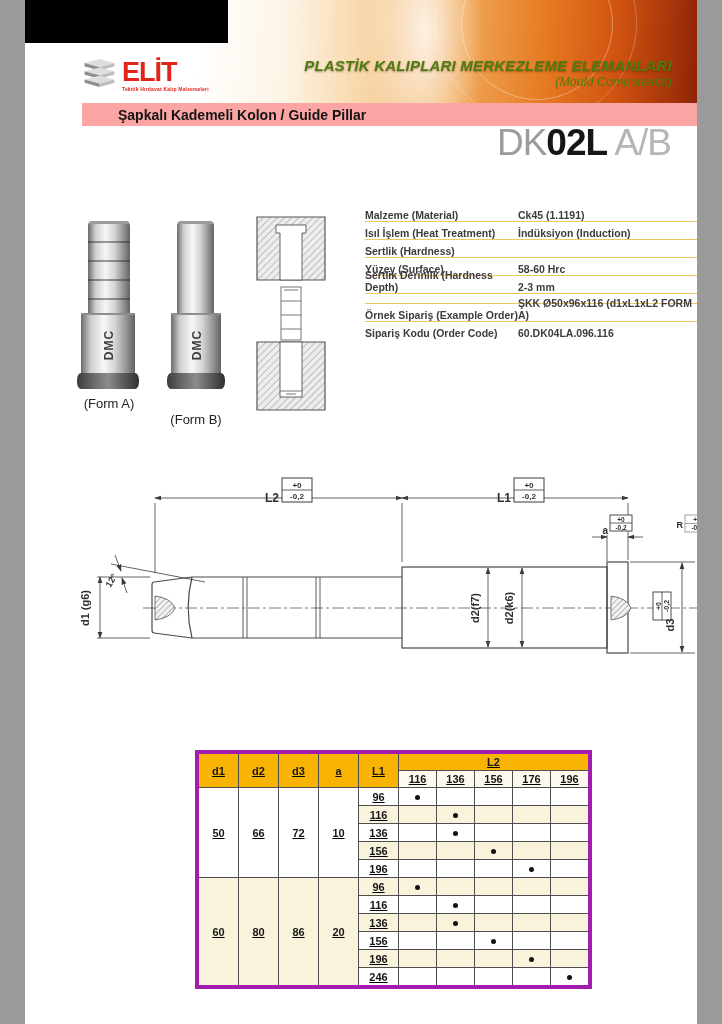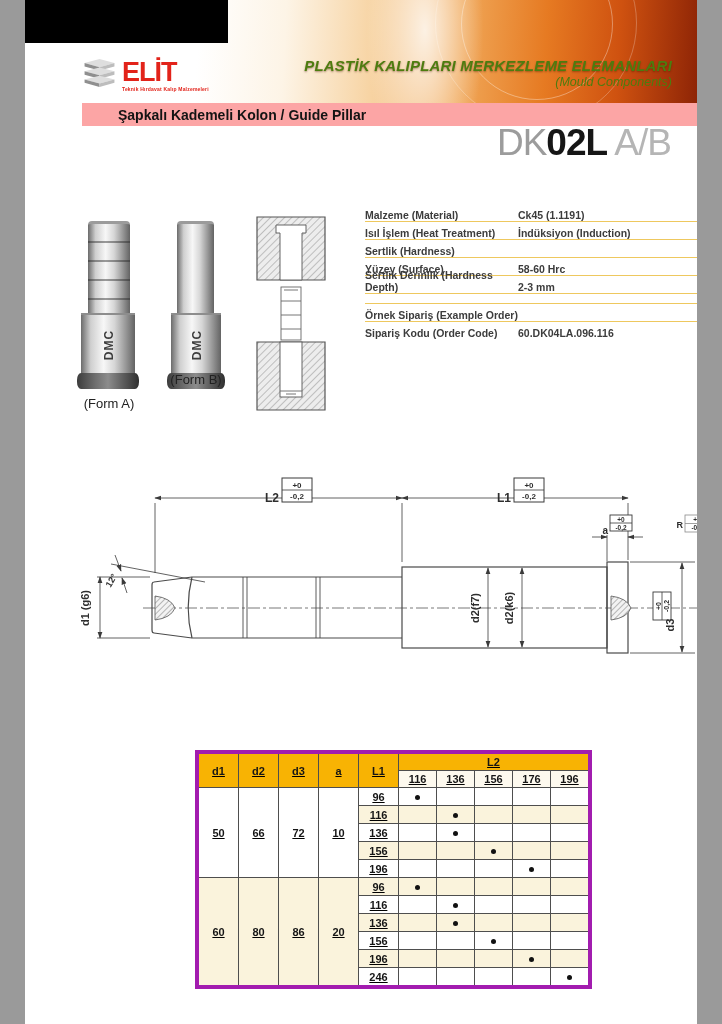--- a/index.html
+++ b/index.html
@@ -45,21 +45,21 @@
   .base-a{left:56px;top:313px;width:54px;height:60px;border-top:2px solid #8d8d8d;}
   .base-b{left:146px;top:313px;width:50px;height:60px;border-top:2px solid #8d8d8d;}
   .ring{background:linear-gradient(90deg,#3c3c3c,#6f6f6f 30%,#8c8c8c 50%,#5c5c5c 75%,#2f2f2f);border-radius:4px/7px;}
   .ring-a{left:52px;top:373px;width:62px;height:16px;}
   .ring-b{left:142px;top:373px;width:58px;height:16px;}
   .dmc{position:absolute;transform:rotate(-90deg);font-size:12px;font-weight:bold;color:#3d3d3d;letter-spacing:1px;}
   .dmc-a{left:69px;top:338px;}
   .dmc-b{left:157px;top:338px;}
   .form-label{position:absolute;font-size:13px;color:#222;text-align:center;}
   .fa{left:52px;top:396px;width:64px;}
-  .fb{left:140px;top:372px;width:62px;}
+  .fb{left:140px;top:412px;width:62px;}
   .xsec{left:228px;top:213px;}
 
   
   .specs{left:340px;top:204px;width:332px;font-size:10.5px;color:#3c3c3c;}
   .spec-row{display:flex;height:17px;align-items:flex-end;border-bottom:1px solid #eec85e;font-weight:bold;}
   .spec-row .lab{width:153px;}
   .spec-row .val{flex:1;}
   .order-rows{margin-top:9px;}
   .order-rows .spec-row:first-child{border-top:1px solid #eec85e;}
   .order-rows .spec-row:last-child{border-bottom:none;}
@@ -182,20 +182,21 @@
           <span class="val">58-60 Hrc</span>
         </div>
         <div class="spec-row">
           <span class="lab">Sertlik Derinlik (Hardness Depth)</span>
           <span class="val">2-3 mm</span>
         </div>
       </div>
     <div class="order-rows">
         <div class="spec-row">
           <span class="lab">Örnek Sipariş (Example Order)</span>
+          <span class="val">ŞKK Ø50x96x116 (d1xL1xL2 FORM A)</span>
         </div>
         <div class="spec-row">
           <span class="lab">Sipariş Kodu (Order Code)</span>
           <span class="val">60.DK04LA.096.116</span>
         </div>
       </div>
   </div>
 
   <svg class="abs drawing" width="670" height="210" viewBox="0 0 670 210">
     <defs>

